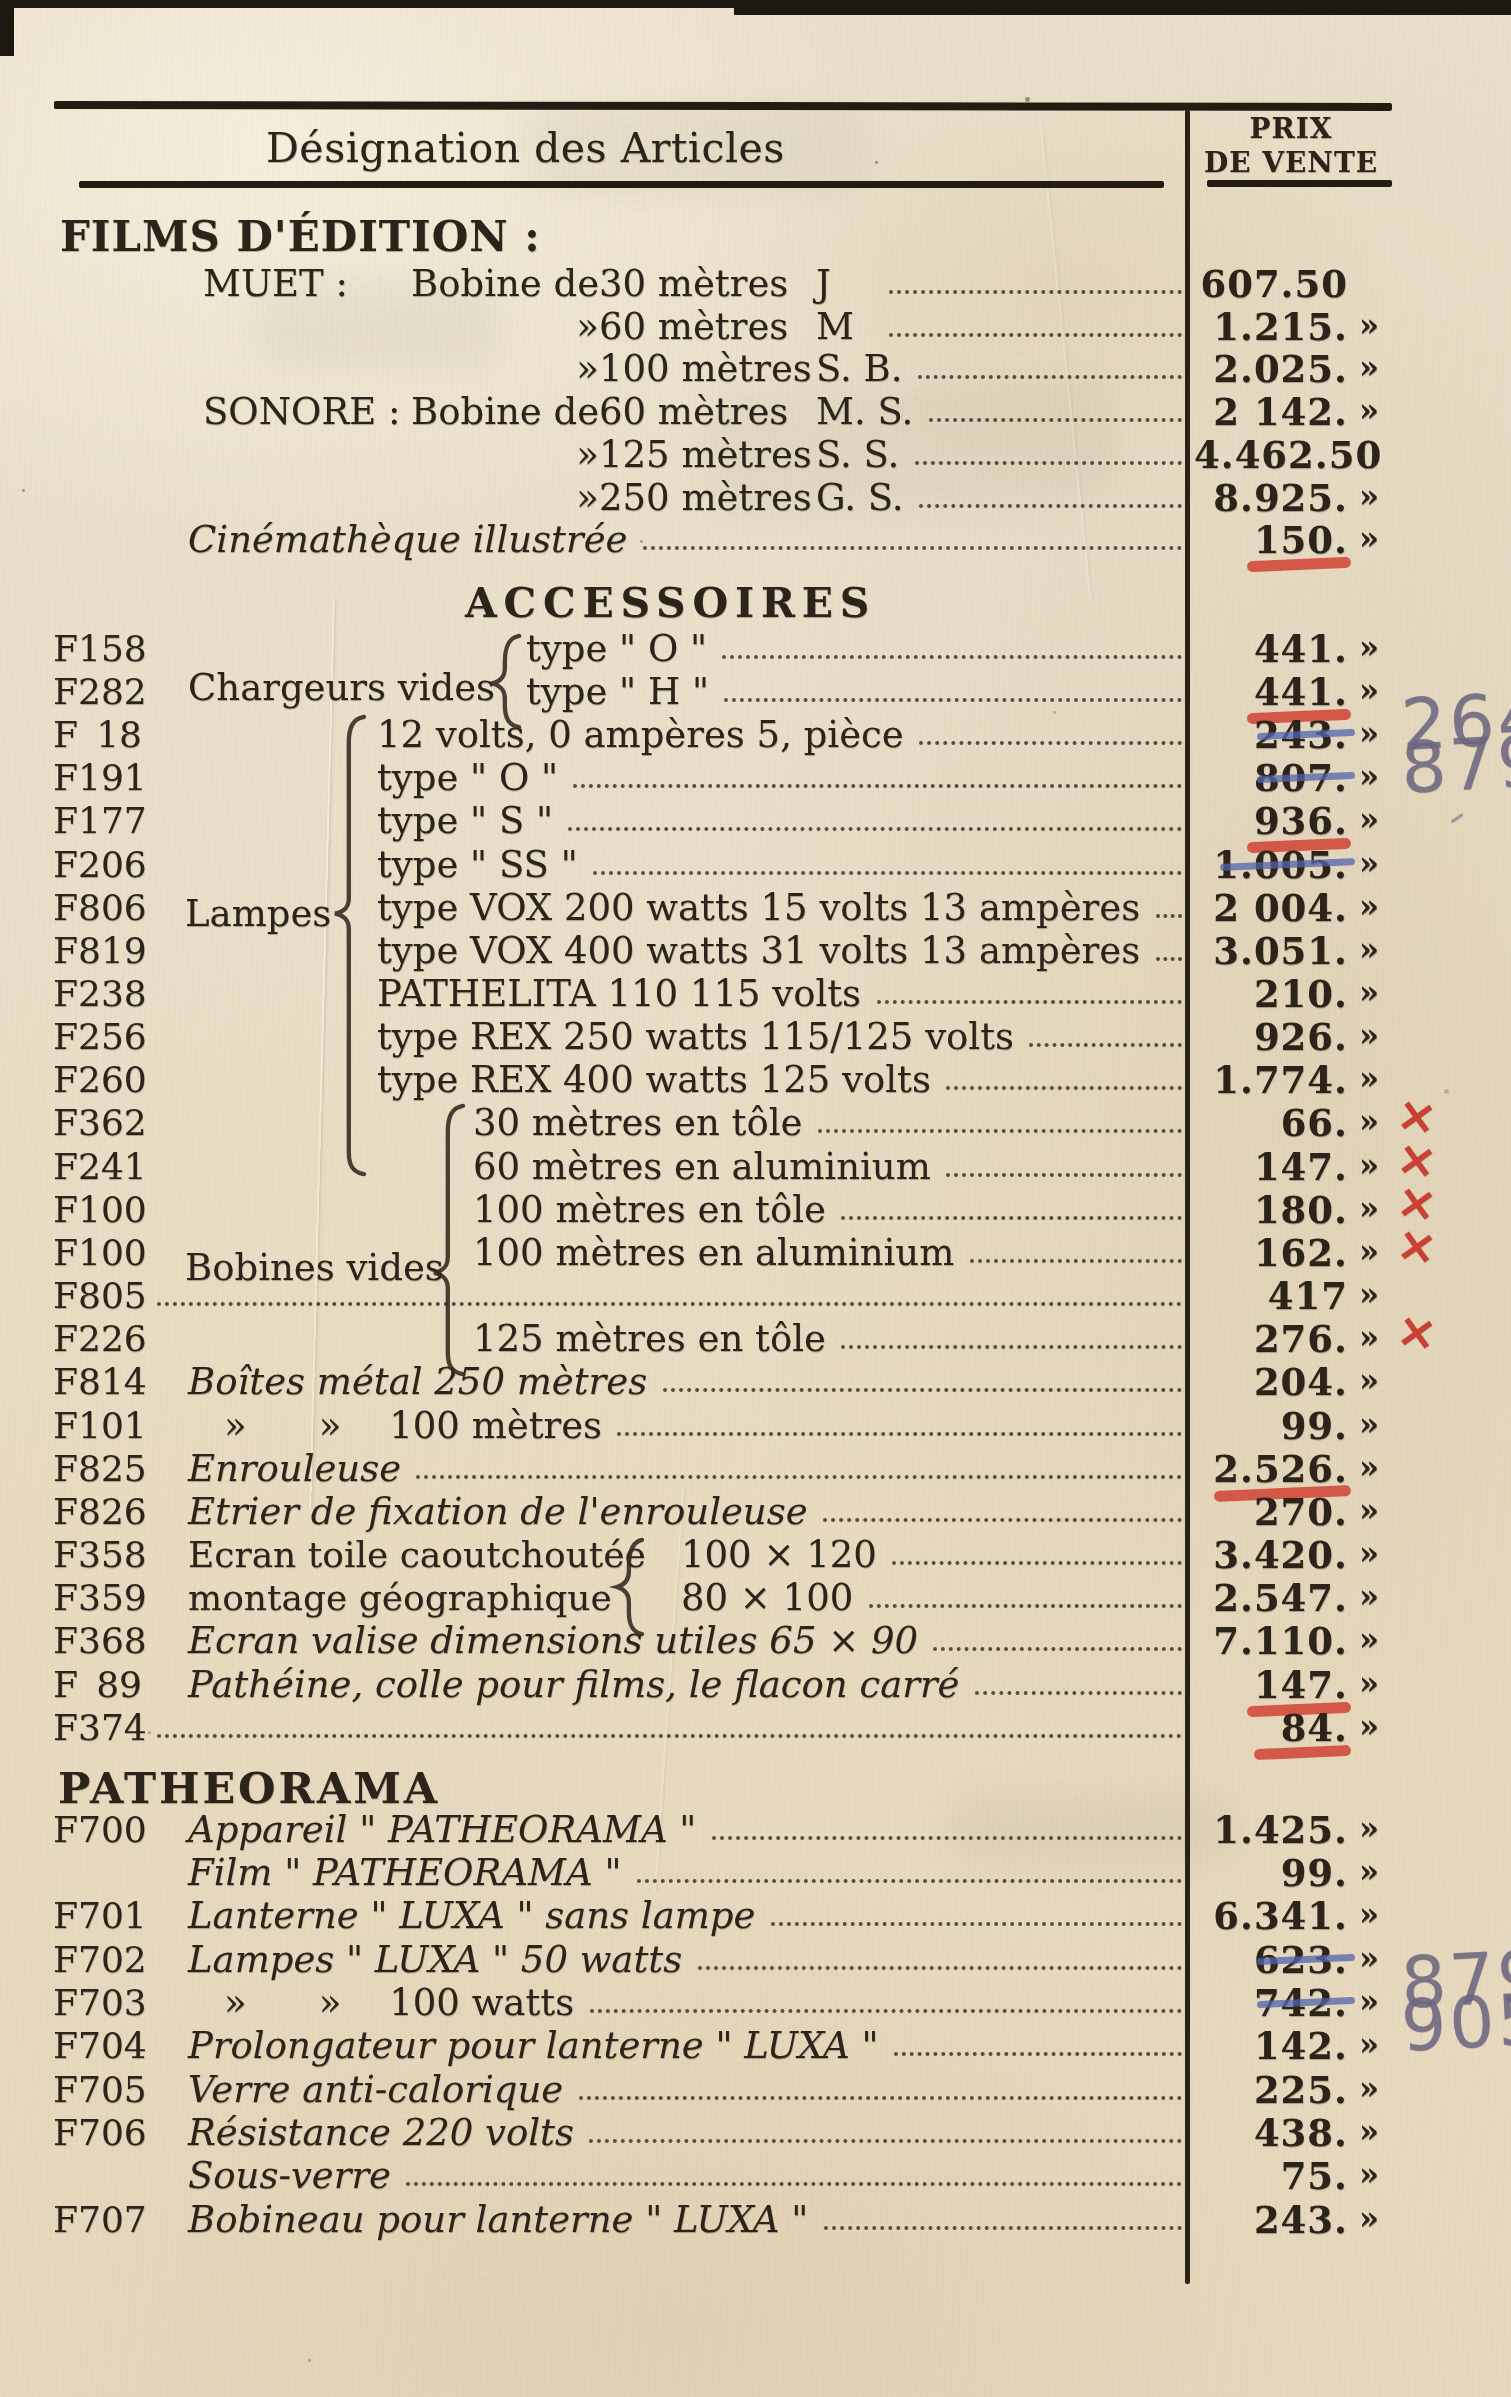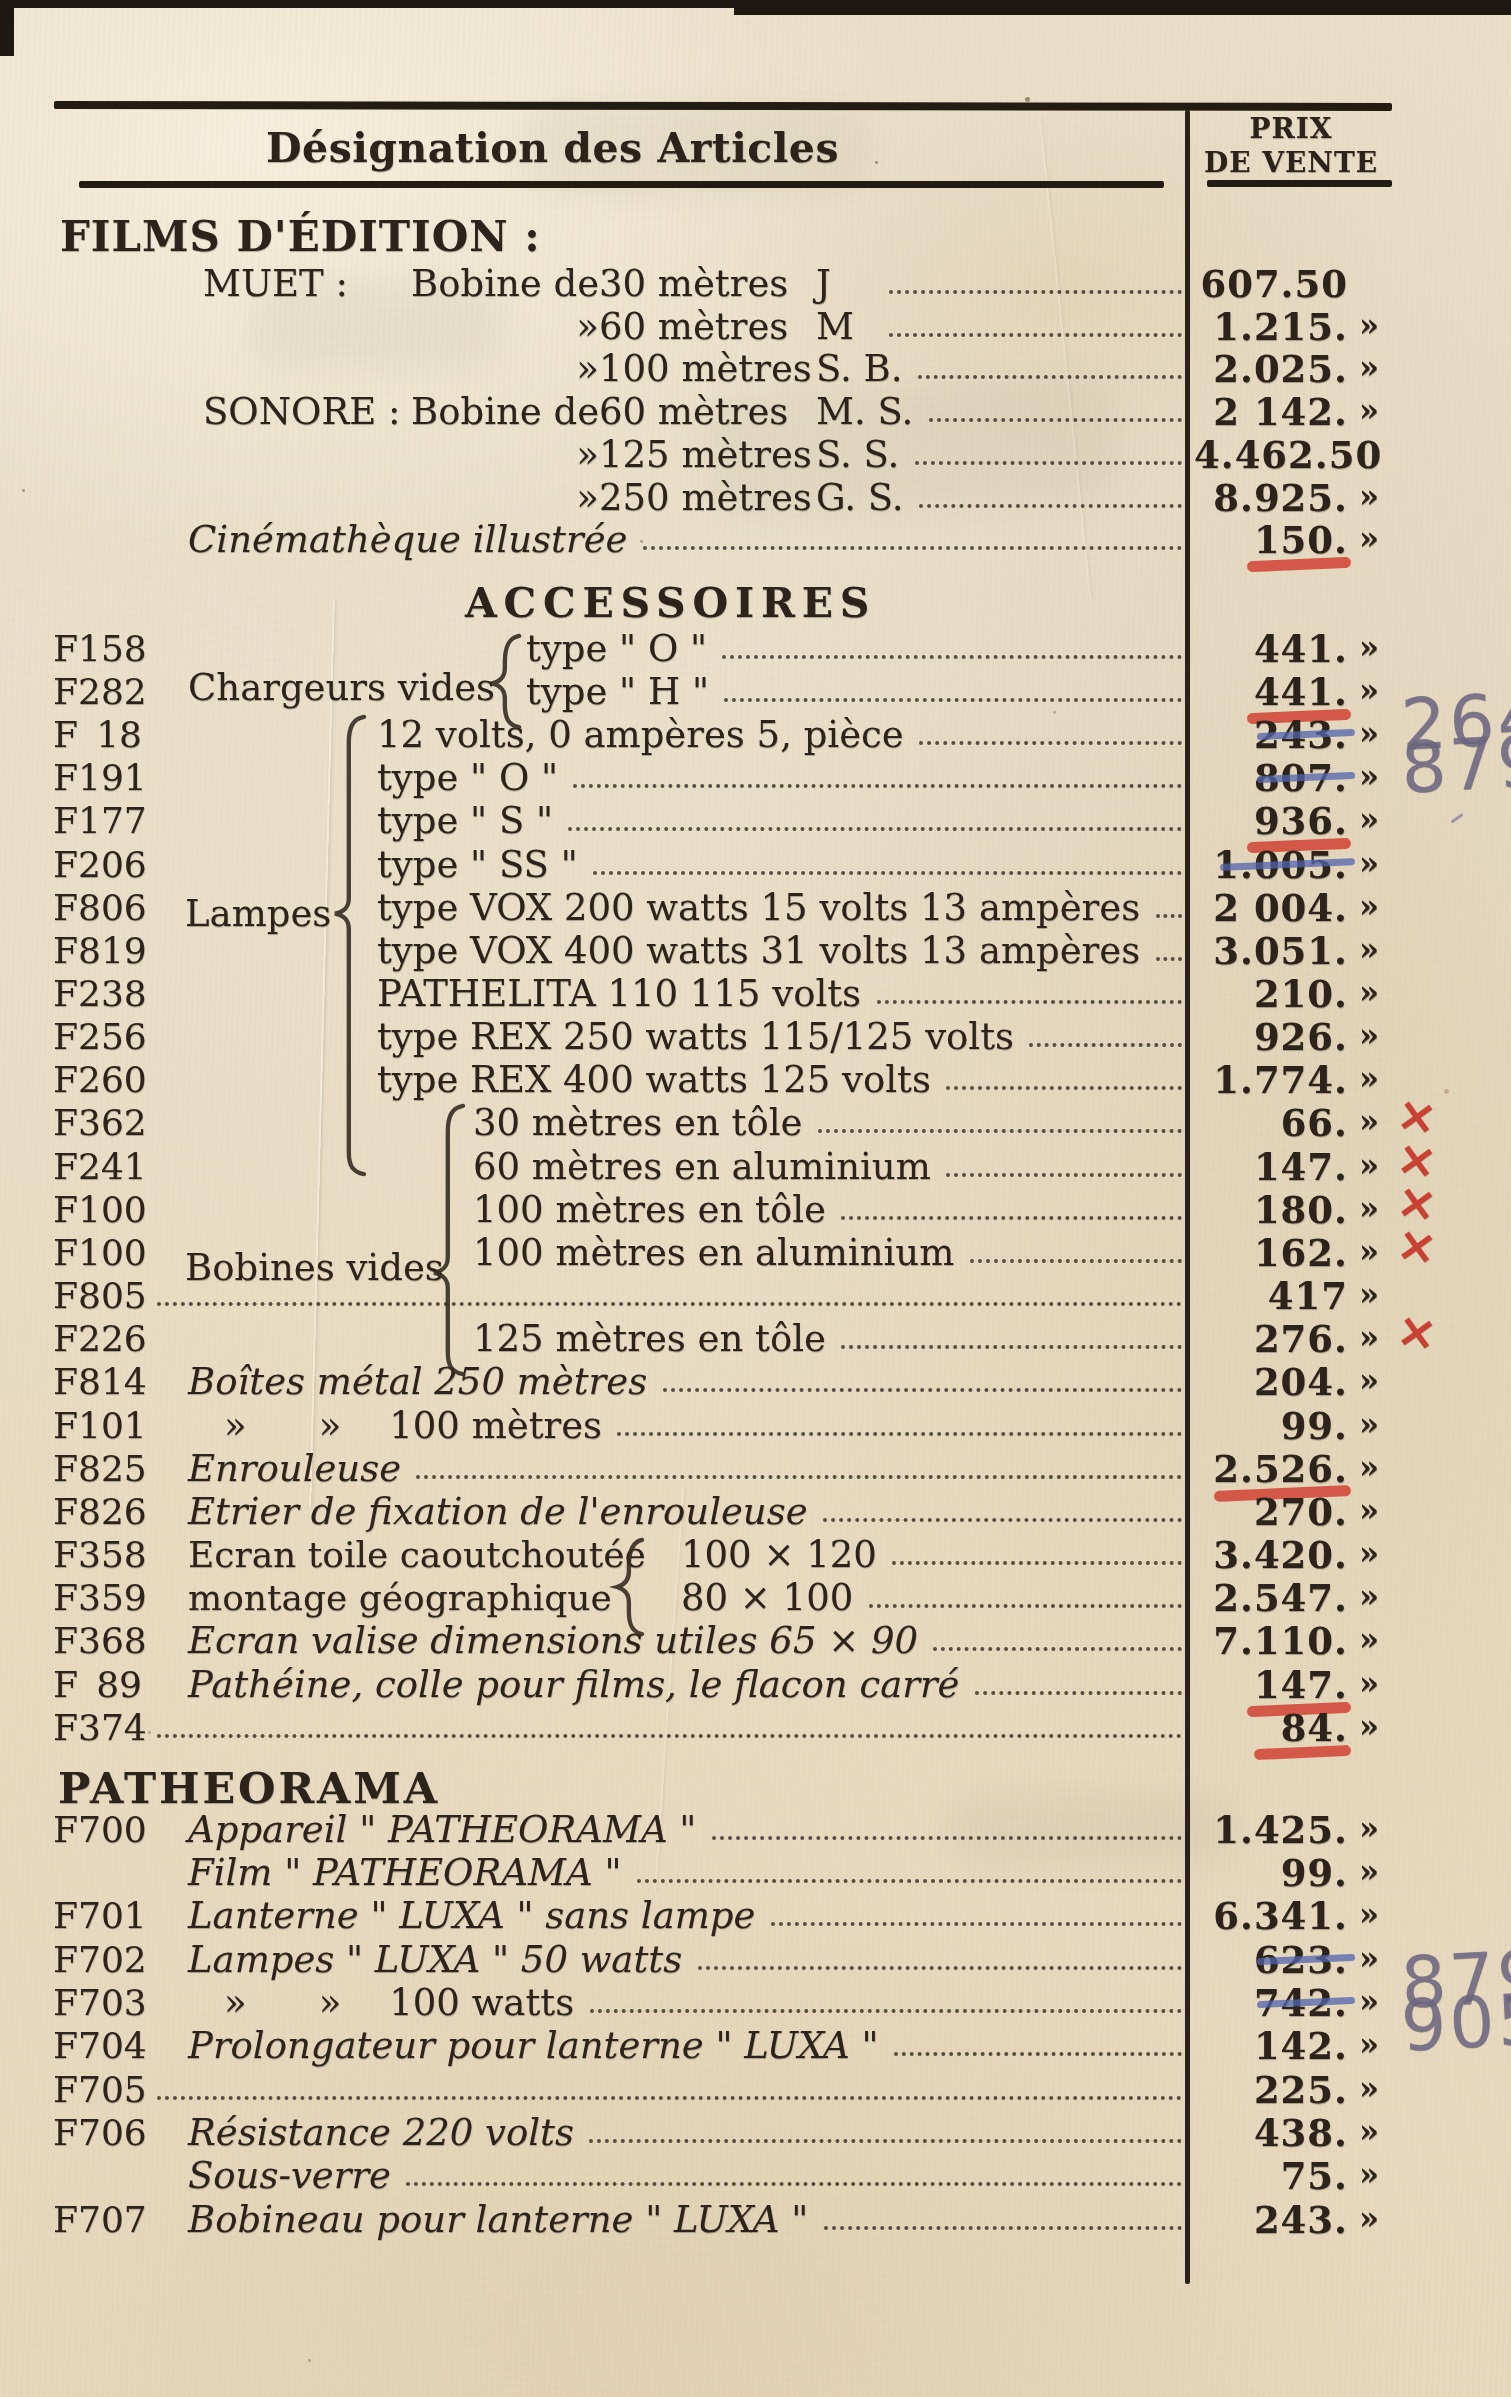--- a/index.html
+++ b/index.html
@@ -20,21 +20,21 @@
   .crease{position:absolute;background:rgba(255,252,244,.42);box-shadow:1.4px 0 2.4px rgba(120,95,60,.22);}
   .specks{position:absolute;left:0;top:0;width:4.8px;height:4.8px;border-radius:50%;background:transparent;
     box-shadow:1025px 97px 0 0 rgba(80,55,30,.5), 639px 539px 0 -1px rgba(90,60,35,.4),
       874px 160px 0 -1px rgba(60,40,25,.45), 147px 1730px 0 -1px rgba(80,60,40,.35),
       1444px 1089px 0 0 rgba(150,60,40,.3), 307px 2358px 0 -1px rgba(80,60,40,.35),
       1052px 710px 0 -1px rgba(80,60,40,.3), 21px 488px 0 -1px rgba(60,45,30,.4);}
 
   .hrule{position:absolute;background:#221c13;border-radius:1.9px;}
   #vrule{position:absolute;left:1185px;top:110px;width:4.8px;height:2174px;background:#2a2218;border-radius:1.9px;}
 
-  #designation{position:absolute;left:266px;top:124px;font-size:41px;font-weight:bold;letter-spacing:0.5px;text-align:center;}
+  #designation{position:absolute;left:266px;top:124px;font-size:41px;font-weight:normal;letter-spacing:0.5px;text-align:center;}
   #prix{position:absolute;left:1192px;top:112px;width:198px;text-align:center;font-weight:bold;
         font-size:28px;line-height:34px;letter-spacing:1px;}
 
   .sect-heading{position:absolute;font-weight:bold;}
   #h-films{left:60px;top:212px;font-size:42px;letter-spacing:1px;}
   #h-acc{left:465px;top:579px;font-size:41px;letter-spacing:6.8px;}
   #h-path{left:58px;top:1763px;font-size:43px;letter-spacing:2.9px;}
 
   .glabel{position:absolute;font-size:37px;}
   #gl-chargeurs{left:188px;top:666px;}
@@ -550,20 +550,21 @@
         <span class="cell text">Prolongateur pour lanterne " LUXA "</span>
         <span class="leader"></span>
         <span class="price">142.</span>
         <span class="suffix">»</span>
       </div>
       <div class="row t-plain" style="top: 2065px;">
         <span class="code">
           <span class="">F</span>
           <span class="">705</span>
         </span>
+        <span class="cell text">Verre anti-calorique</span>
         <span class="leader"></span>
         <span class="price">225.</span>
         <span class="suffix">»</span>
       </div>
       <div class="row t-plain" style="top: 2108px;">
         <span class="code">
           <span class="">F</span>
           <span class="">706</span>
         </span>
         <span class="cell text">Résistance 220 volts</span>

